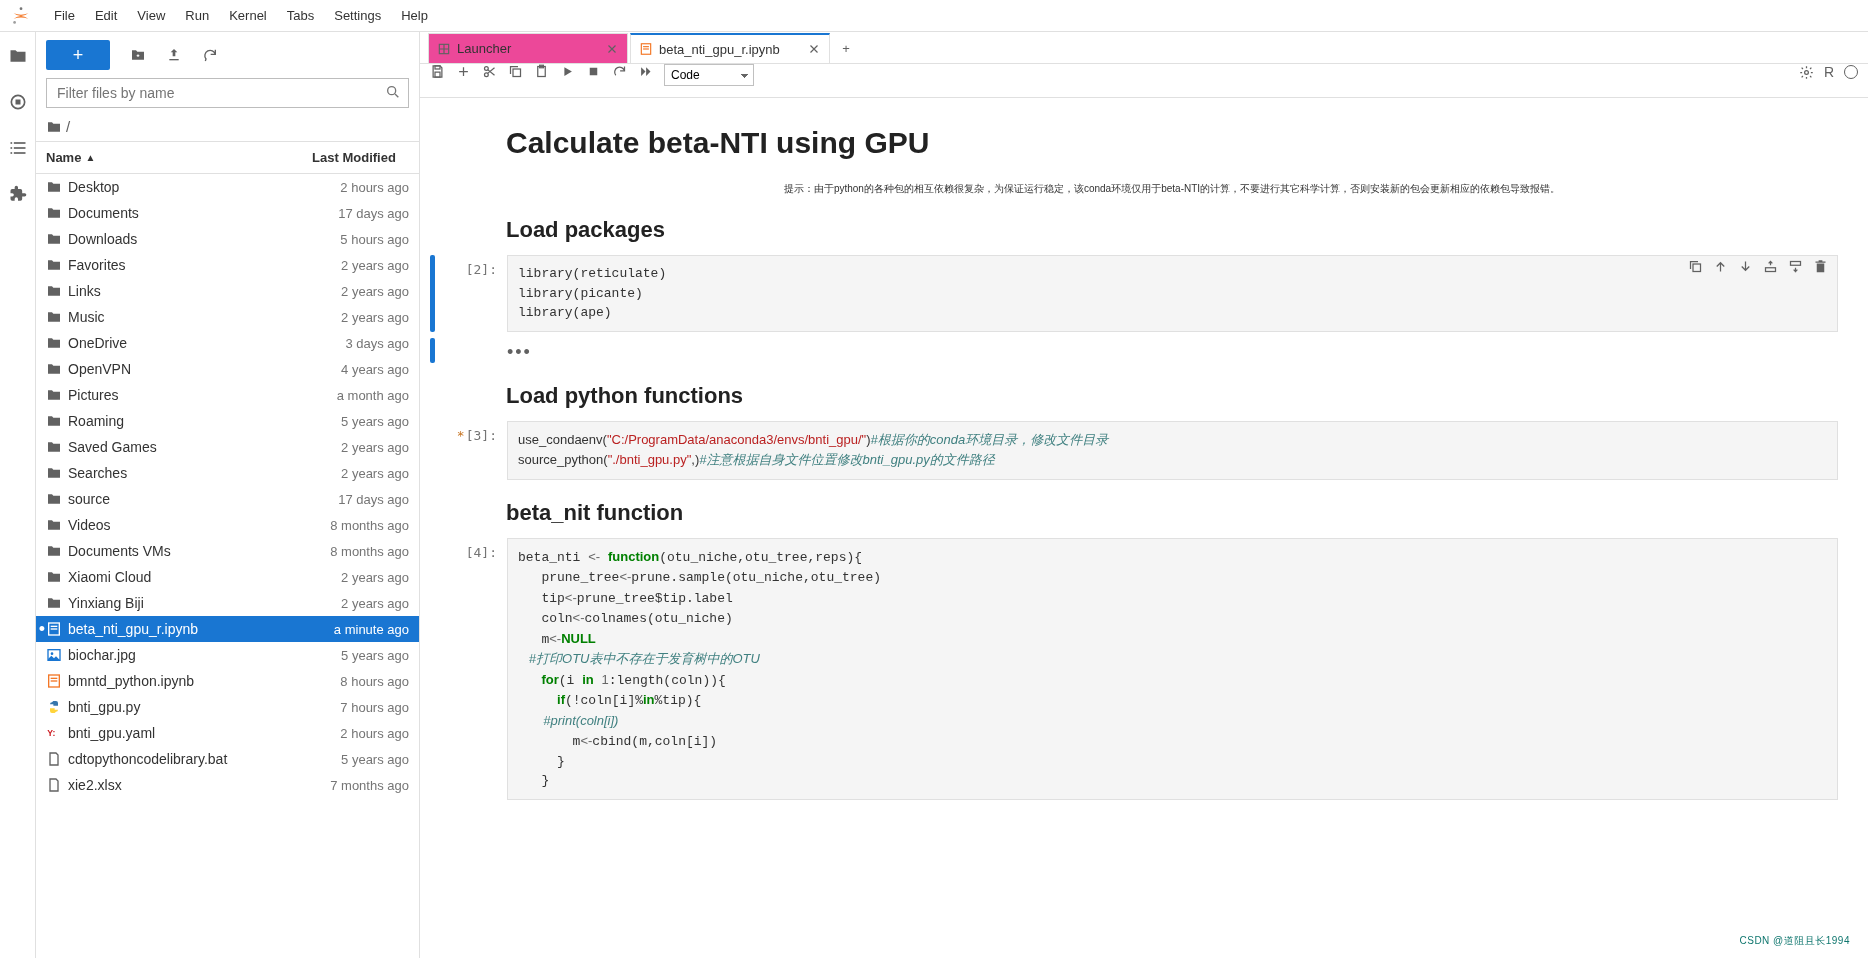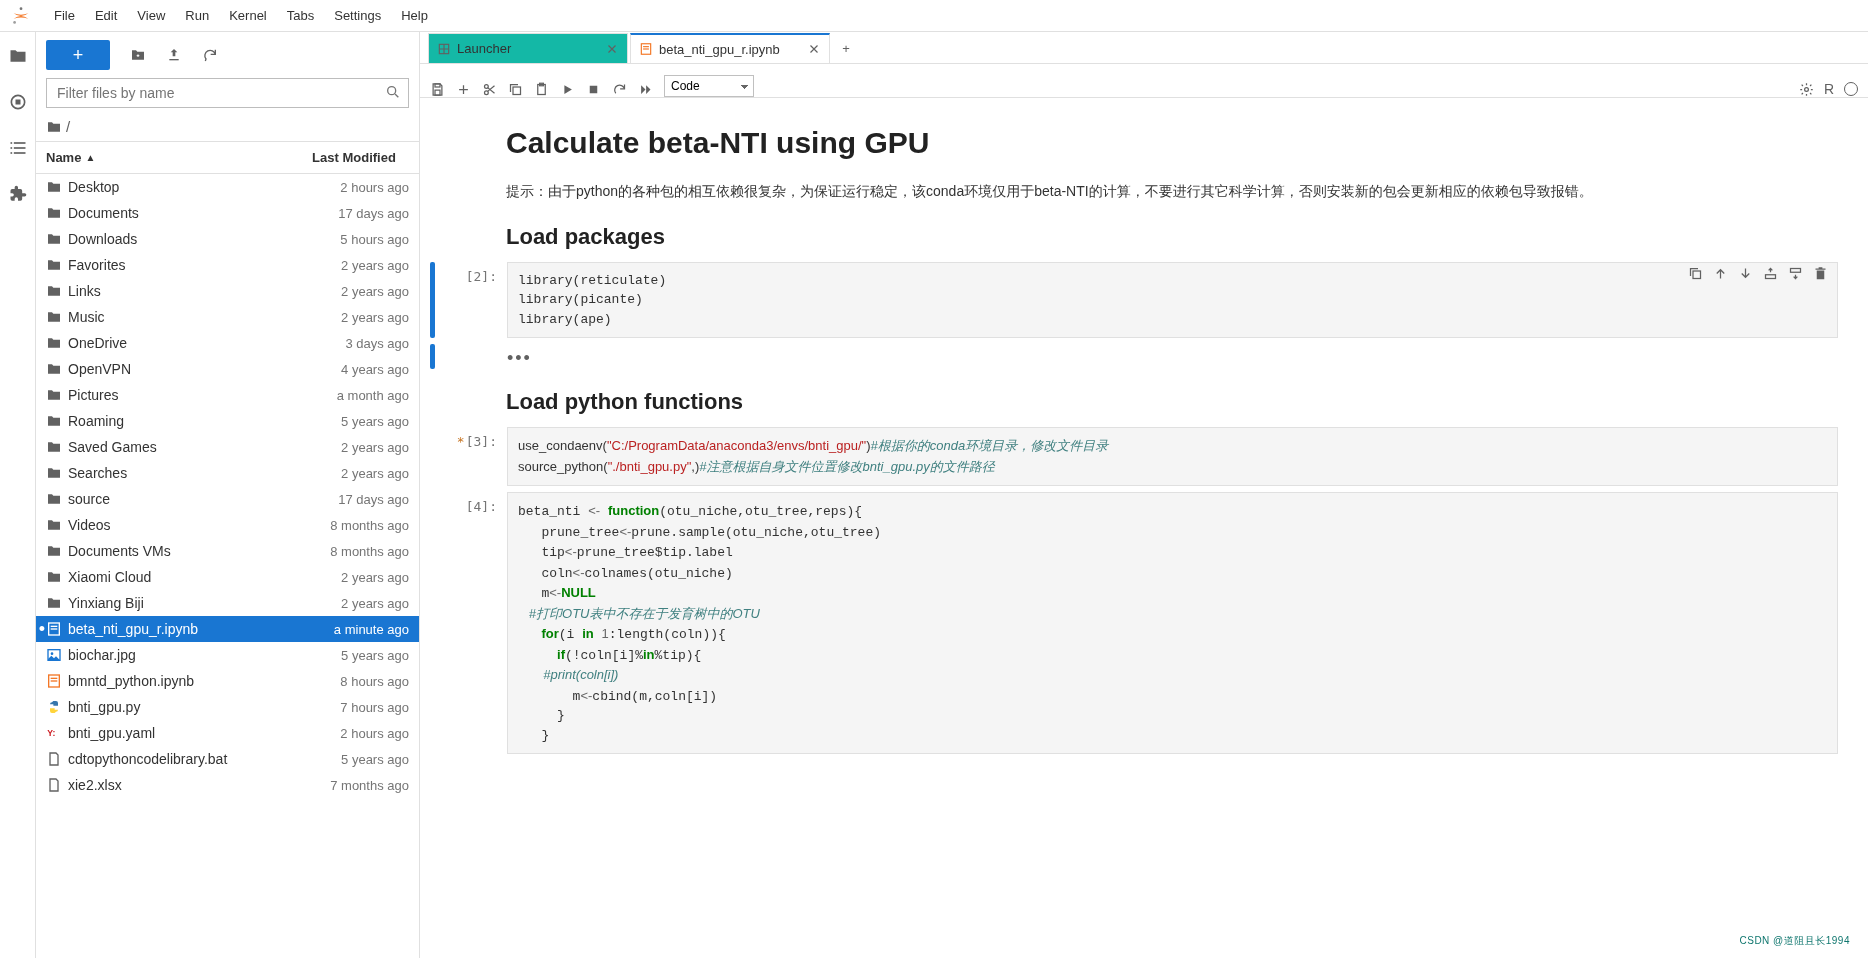--- a/index.html
+++ b/index.html
@@ -29,35 +29,35 @@
 .listing::-webkit-scrollbar-thumb { background: #c1c1c1; }
 .row { display: flex; align-items: center; height: 26px; padding: 0 10px; cursor: pointer; }
 .row.selected { background: #1976d2; color: #fff; }
 .row .dot { width: 8px; text-align: center; color: #fff; font-size: 18px; margin-left:-8px;}
 .row .fico { width: 16px; height: 16px; margin-right: 6px; flex-shrink: 0; }
 .row .fname { flex: 1; white-space: nowrap; overflow: hidden; text-overflow: ellipsis; font-size: 14px;}
 .row .fmod { width: 130px; text-align: right; color: #757575; font-size: 13px;}
 .row.selected .fmod { color: #fff; }
 .content { flex: 1; display: flex; flex-direction: column; min-width: 0; }
 .tabbar { display: flex; border-bottom: 1px solid #e0e0e0; height: 32px; align-items: flex-end; padding-left: 8px;}
-.tab { display: flex; align-items: center; height: 30px; border: 1px solid #e0e0e0; border-bottom: none; padding: 0 8px; margin-right: 2px; gap: 6px; font-size: 13px; background: #14b8a6; min-width: 200px; position: relative;}
+.tab { display: flex; align-items: center; height: 30px; border: 1px solid #e0e0e0; border-bottom: none; padding: 0 8px; margin-right: 2px; gap: 6px; font-size: 13px; background: #ec4899; min-width: 200px; position: relative;}
 .tab.active { background: #fff; border-top: 2px solid #1976d2; }
 .tab .tico { width: 14px; height: 14px; }
 .tab .tlabel { flex: 1; }
 .tab .tclose { width: 14px; height: 14px; cursor: pointer; color: #616161;}
 .tab-add { width: 28px; display: flex; align-items: center; justify-content: center; color: #616161; cursor: pointer; height: 30px;}
-.nb-toolbar { display: flex; align-items: flex-end; height: 34px; border-bottom: 1px solid #e0e0e0; padding: 0 10px; gap: 11px; }
+.nb-toolbar { display: flex; align-items: flex-start; height: 34px; border-bottom: 1px solid #e0e0e0; padding: 0 10px; gap: 11px; }
 .nb-tb-icon { width: 15px; height: 15px; color: #616161; cursor: pointer; }
 .celltype { border: 1px solid #c0c0c0; height: 22px; font-size: 12px; padding: 0 20px 0 6px; background: #fff; appearance: none; -webkit-appearance: none; background-image: linear-gradient(45deg, transparent 50%, #666 50%), linear-gradient(135deg, #666 50%, transparent 50%); background-position: right 8px top 9px, right 4px top 9px; background-size: 4px 4px, 4px 4px; background-repeat: no-repeat; min-width: 90px;}
 .nb-right { margin-left: auto; display: flex; align-items: center; gap: 10px; color: #9e9e9e; }
 .kernel-ind { width: 14px; height: 14px; border: 1.5px solid #616161; border-radius: 50%; }
 .notebook { flex: 1; overflow-y: auto; padding: 20px 30px 20px 10px; }
 .md h1 { font-size: 30px; font-weight: 700; margin: 8px 0 20px; color: #222;}
 .md h2 { font-size: 22px; font-weight: 700; margin: 20px 0 12px; color: #222;}
-.md p { font-size: 14px; line-height: 1.7; color: #333; margin: 10px 0 18px; }
+.md p { font-size: 10px; line-height: 1.7; color: #333; margin: 10px 0 18px; text-align: center; }
 .cell { display: flex; margin: 6px 0; position: relative; }
 .cell-gutter { width: 70px; flex-shrink: 0; text-align: right; padding-right: 10px; padding-top: 7px; font-family: "Consolas", monospace; font-size: 13px; color: #757575; }
 .cell-gutter.dirty::before { content: "*"; color: #c77524; margin-right:1px;}
 .cell .bar { width: 5px; background: #1976d2; margin-right: 2px; align-self: stretch; border-radius: 2px;}
 .cell.no-bar .bar { background: transparent; }
 .cell-body { flex: 1; min-width: 0; border-radius: 18px; }
 .code-body { background: #f5f5f5; border: 1px solid #e0e0e0; padding: 8px 10px; font-family: "Consolas", "Courier New", monospace; font-size: 13px; line-height: 1.5; white-space: pre; overflow-x: auto; position: relative;}
 .cell-actions { position: absolute; top: 4px; right: 10px; display: flex; gap: 10px; color: #616161; }
 .cell-actions svg { width: 15px; height: 15px; cursor: pointer; }
 .collapsed-out { font-size: 18px; letter-spacing: 2px; padding: 4px 0 0 0; cursor:pointer; color:#616161;}
@@ -533,20 +533,23 @@
 
         <div class="cell no-bar">
           <div class="bar"></div>
           <div class="cell-gutter dirty">[3]:</div>
           <div class="cell-body">
             <div class="code-body"><span>use_condaenv(</span><span class="s-str">"C:/ProgramData/anaconda3/envs/bnti_gpu/"</span><span>)</span><span class="s-com">#根据你的conda环境目录，修改文件目录</span>
 <span>source_python(</span><span class="s-str">"./bnti_gpu.py"</span><span>,)</span><span class="s-com">#注意根据自身文件位置修改bnti_gpu.py的文件路径</span></div>
           </div>
         </div>
 
+        <div class="indent md">
+            <h2>beta_nit function</h2>
+          </div>
 
         <div class="cell no-bar">
           <div class="bar"></div>
           <div class="cell-gutter">[4]:</div>
           <div class="cell-body">
             <div class="code-body" id="cell3">beta_nti <span class="s-op">&lt;-</span> <span class="s-kw">function</span>(otu_niche,otu_tree,reps){
    prune_tree<span class="s-op">&lt;-</span>prune.sample(otu_niche,otu_tree)
    tip<span class="s-op">&lt;-</span>prune_tree$tip.label
    coln<span class="s-op">&lt;-</span>colnames(otu_niche)
    m<span class="s-op">&lt;-</span><span class="s-kw">NULL</span>

